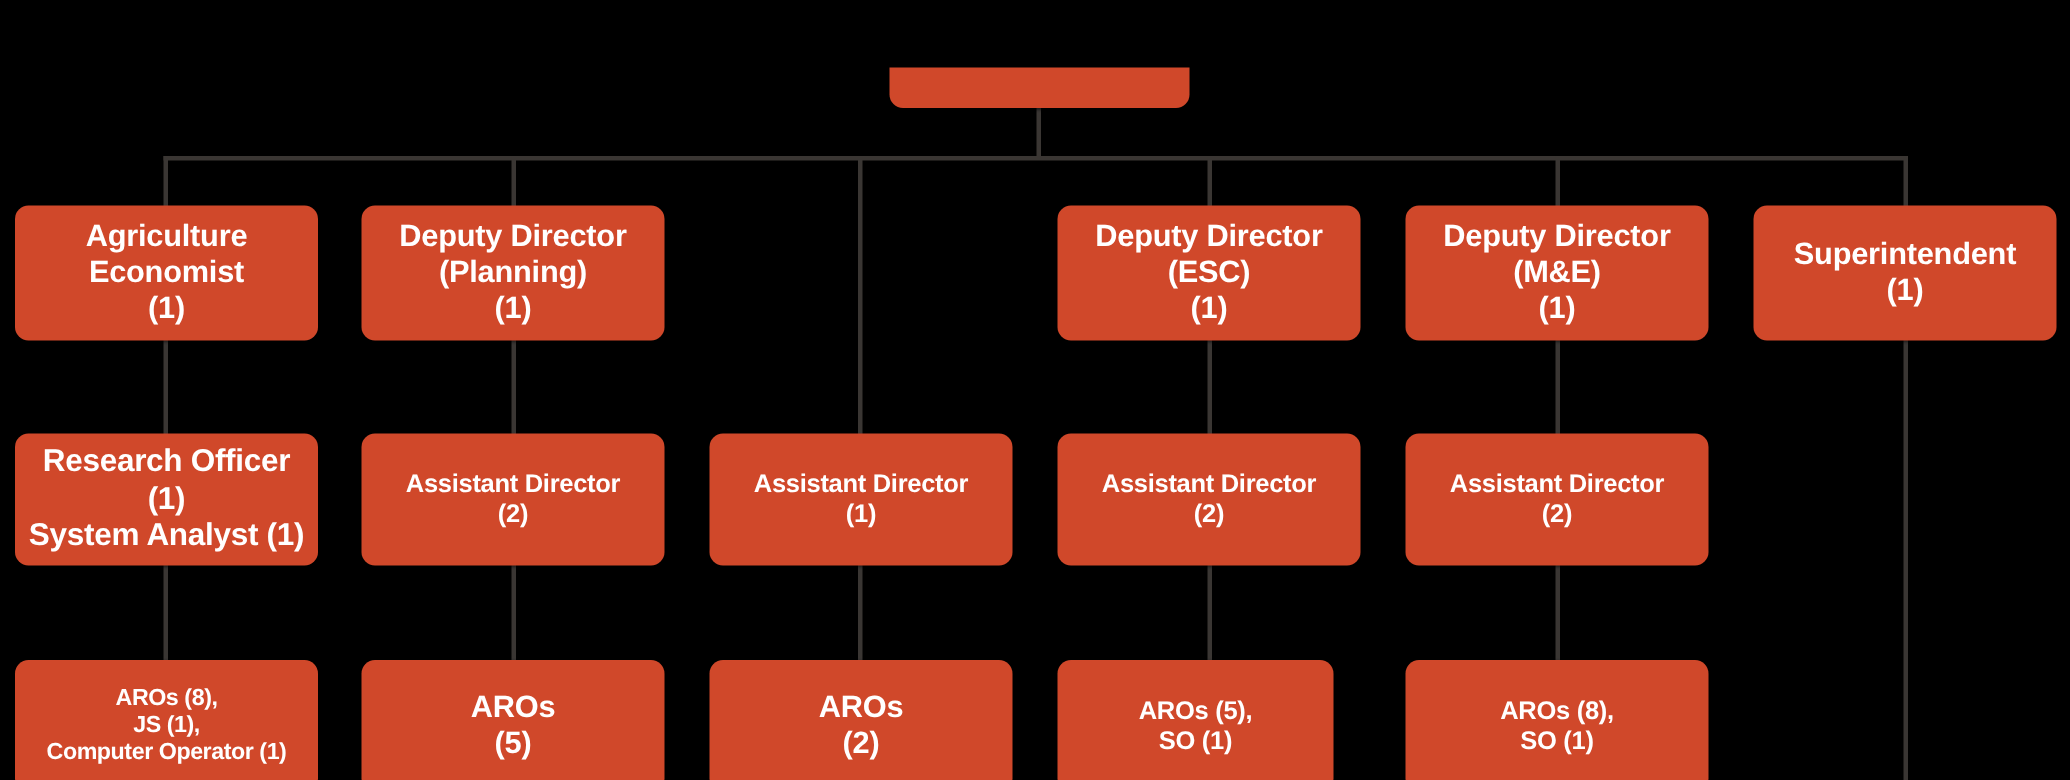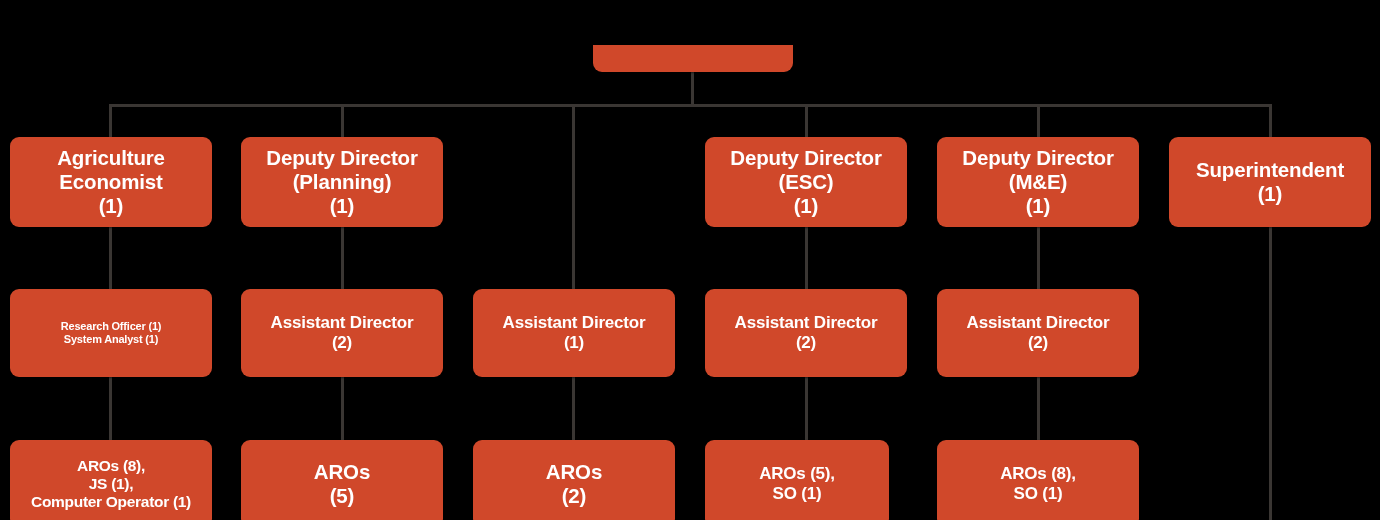--- a/index.html
+++ b/index.html
@@ -41,21 +41,21 @@
     padding: 2px 6px;
     box-shadow: 0 1px 2px rgba(0,0,0,0.55);
   }
   .node-text {
     display: block;
     width: 100%;
     white-space: pre-line;
   }
   .fs-lg  { font-size: 20.5px; letter-spacing: -0.15px; }
   .fs-md  { font-size: 17px; letter-spacing: -0.2px; }
-  .fs-sm  { font-size: 11px; letter-spacing: -0.2px; }
+  .fs-sm  { font-size: 21px; letter-spacing: -0.2px; }
   .fs-xs  { font-size: 15.5px; letter-spacing: -0.3px; }
   .node-root { border-radius: 0 0 9px 9px; }
 </style>
 </head>
 <body>
 
 <div id="chart-canvas">
 
   <div class="node node-root fs-lg" style="left:593px; top:-34px; width:200px; height:61px;">
     <span class="node-text"></span>

